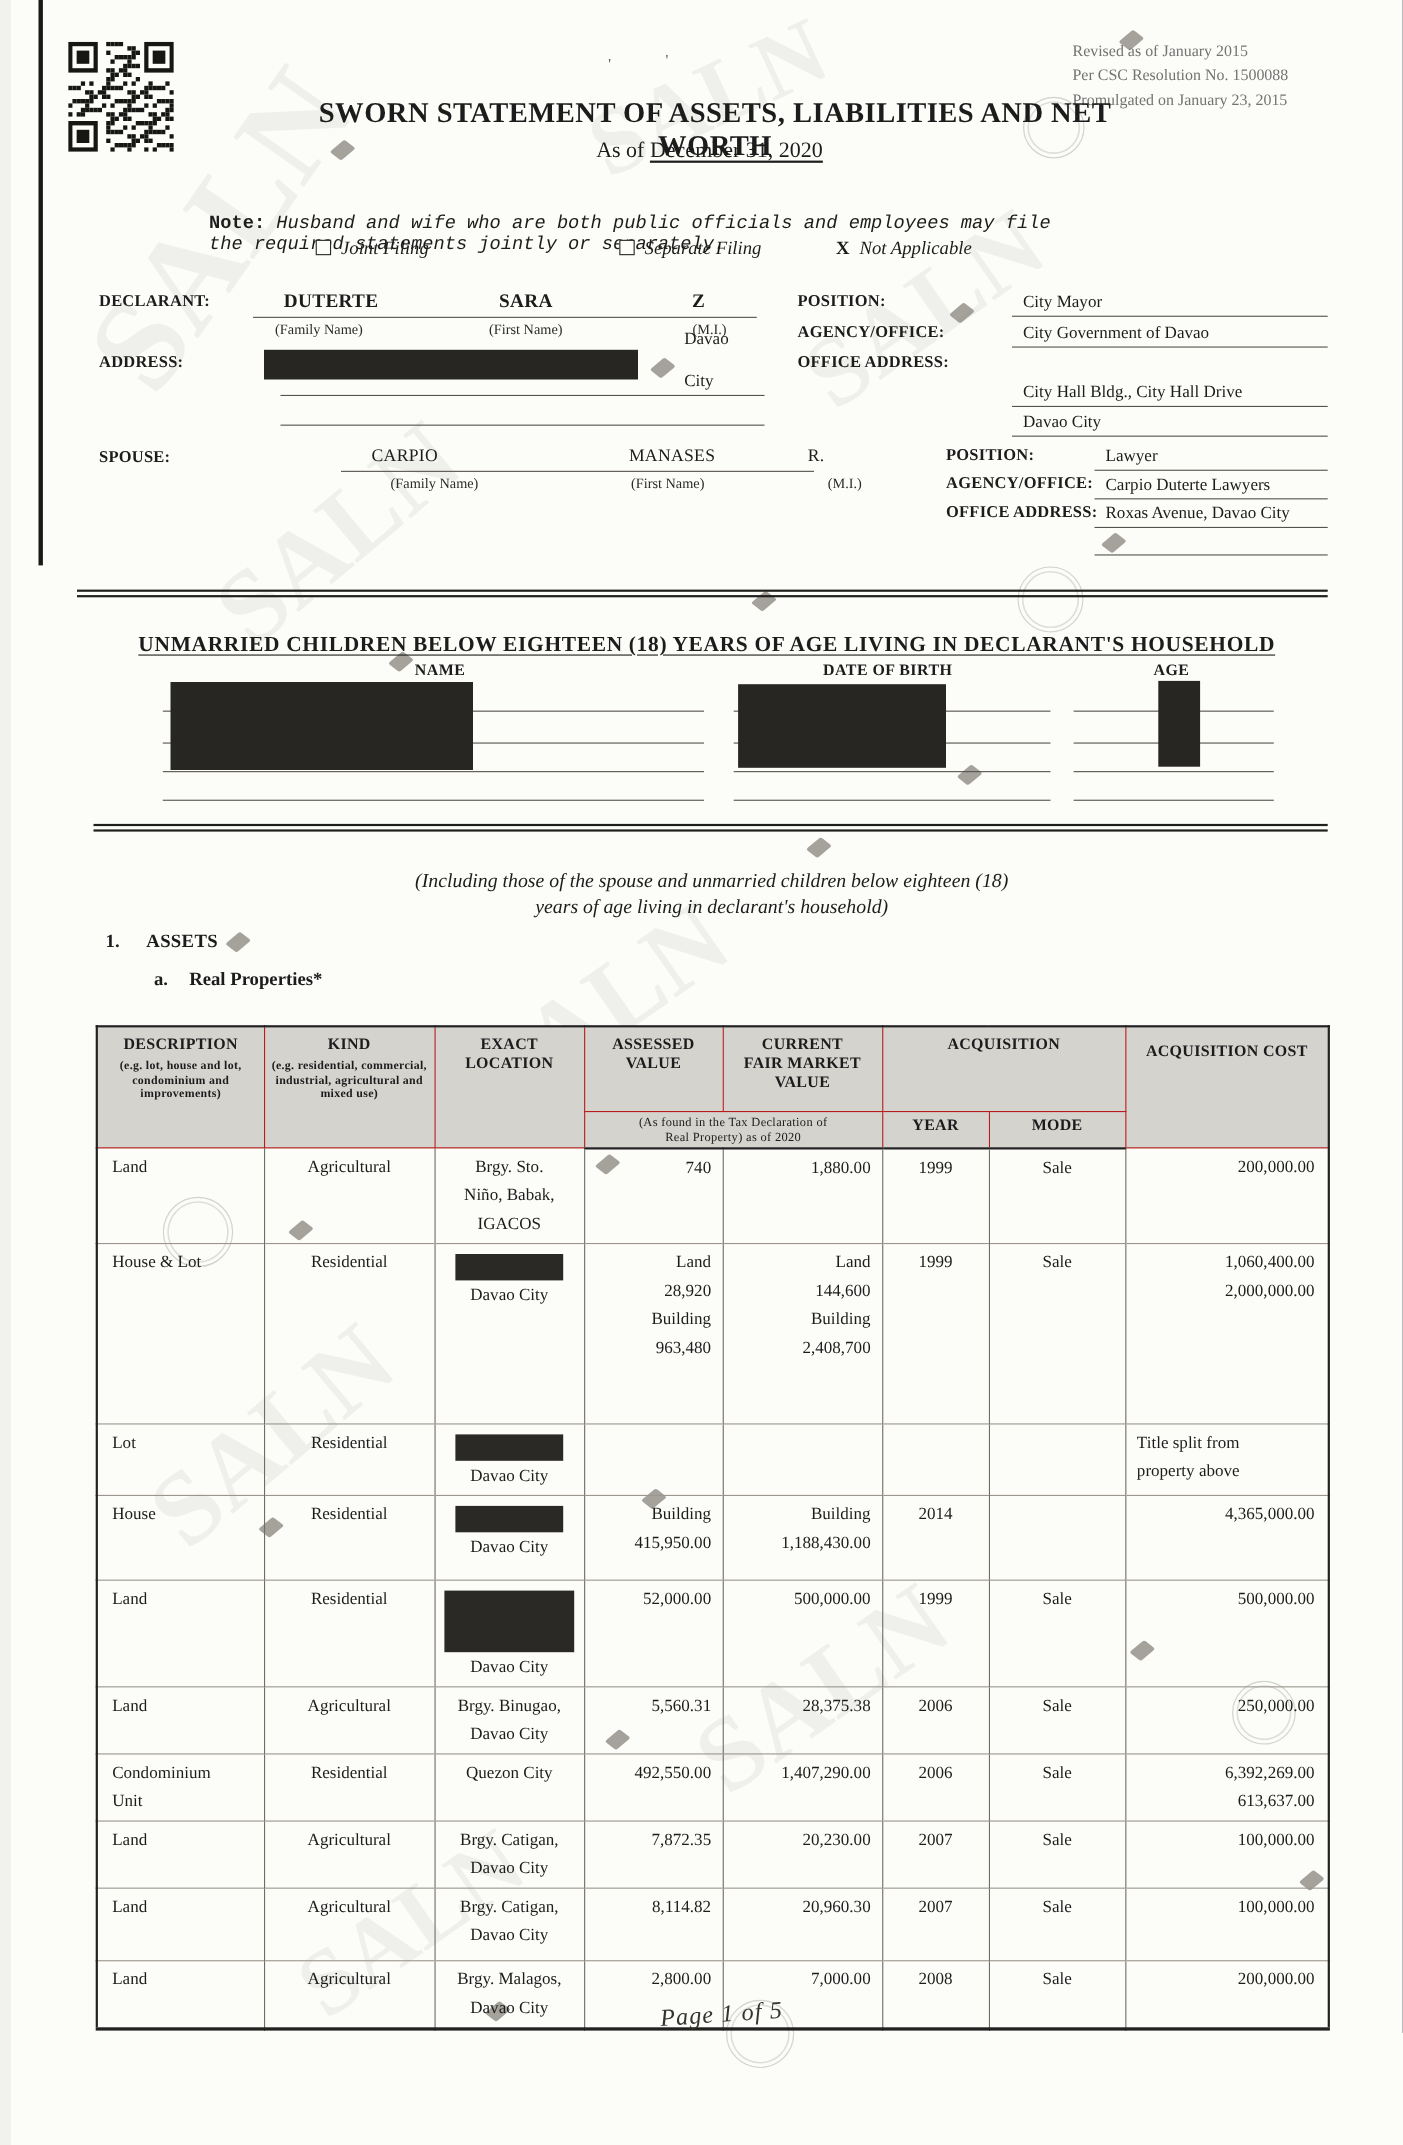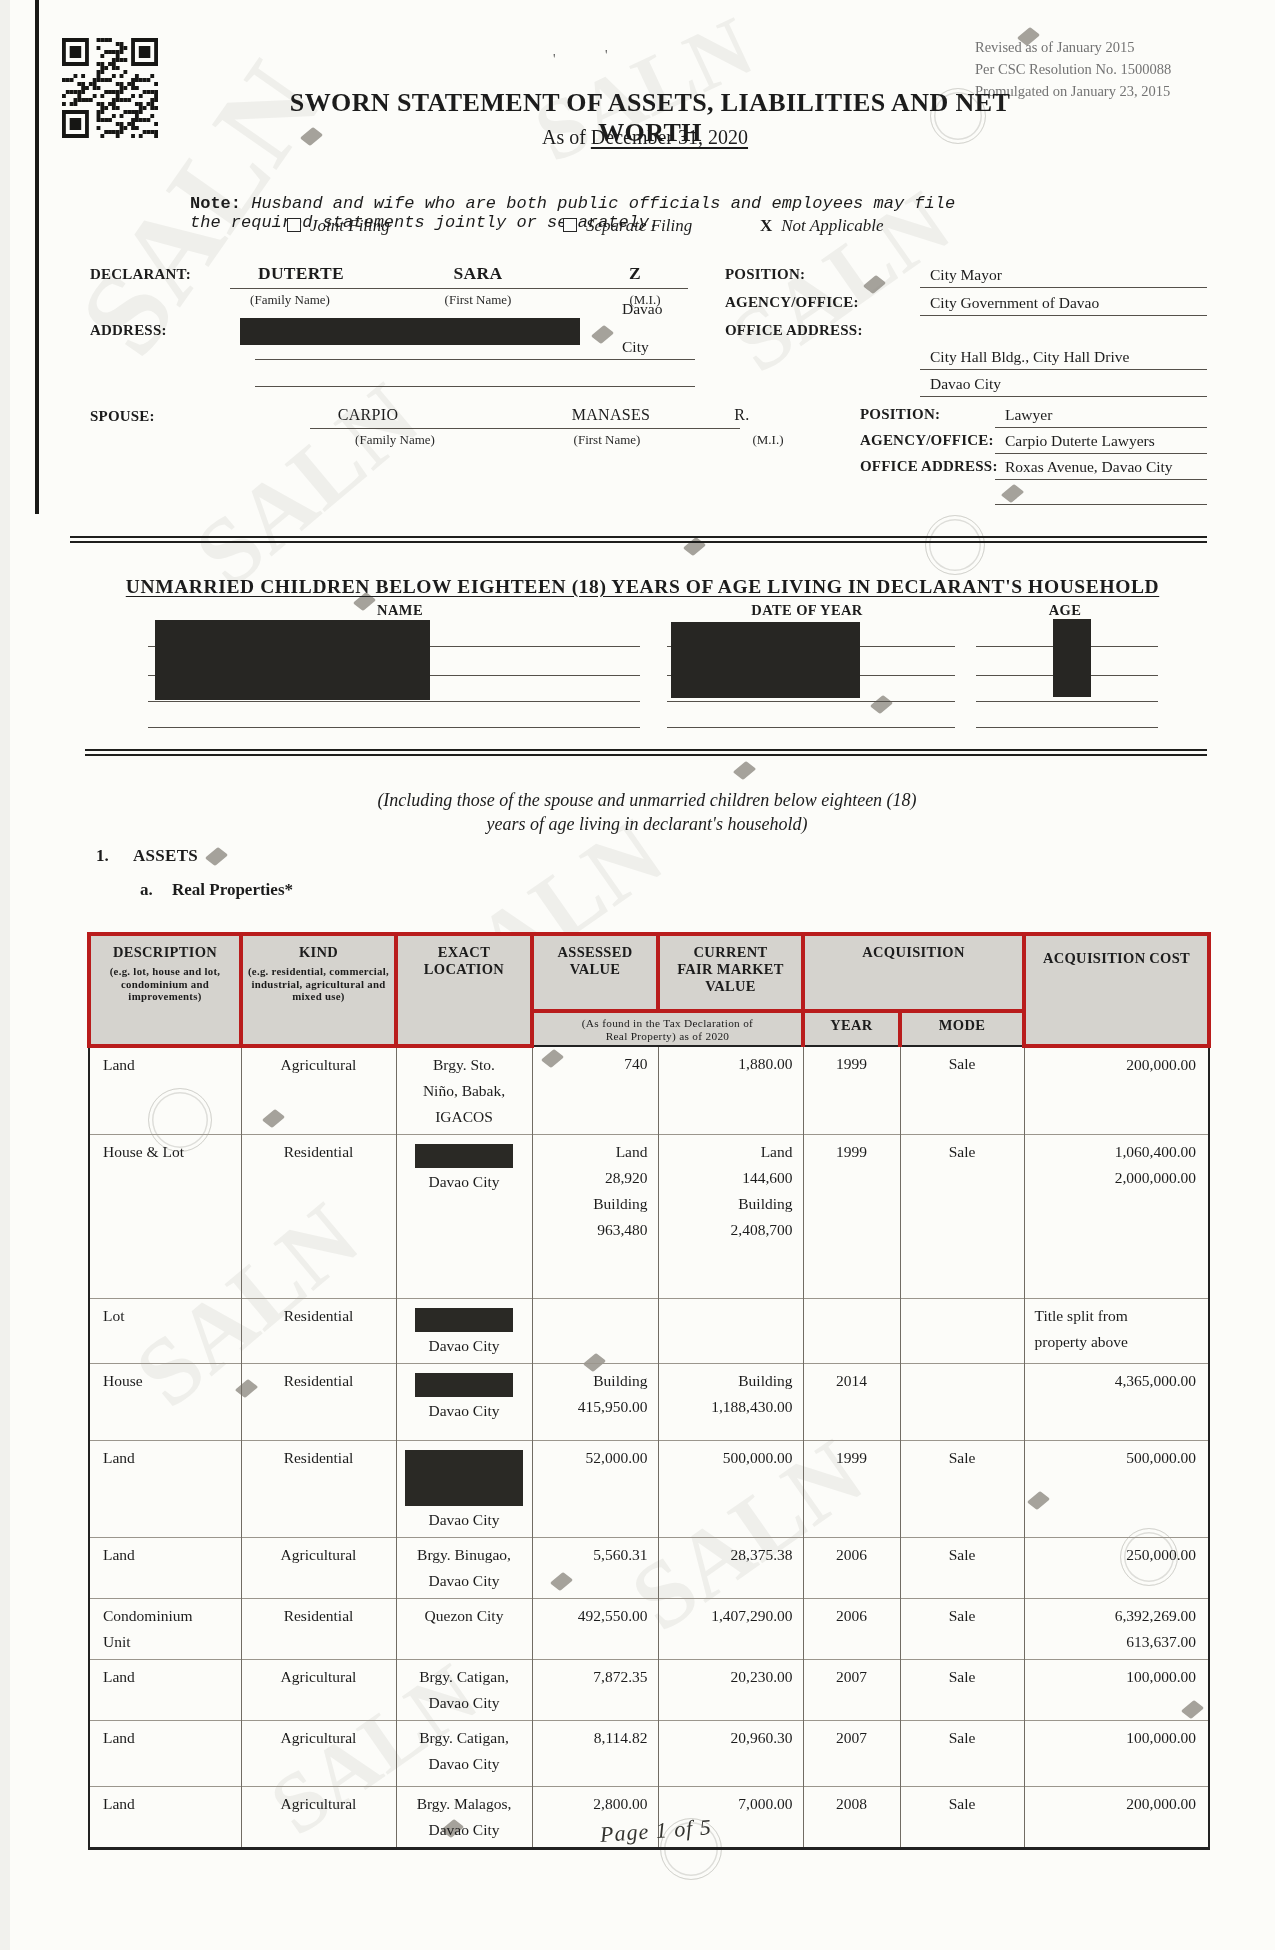--- a/index.html
+++ b/index.html
@@ -39,21 +39,21 @@
   .chtitle{position:absolute;left:120px;top:576px;width:1045px;text-align:center;
            font-weight:bold;font-size:19.5px;letter-spacing:.6px;text-decoration:underline;text-underline-offset:3px;}
   .chlab{font-weight:bold;font-size:14.5px;letter-spacing:.4px;}
 
   .asheading{position:absolute;left:87px;top:762px;width:1120px;text-align:center;
              font-weight:bold;font-size:19px;text-decoration:underline;text-underline-offset:3px;}
   .assub{position:absolute;left:87px;width:1120px;text-align:center;font-style:italic;font-size:18px;}
 
   table.props{position:absolute;left:87px;top:932px;width:1120px;border-collapse:collapse;
               table-layout:fixed;border:2px solid #222;}
-  table.props thead th{background:#d5d3ce;border:4px solid #b91c1c;vertical-align:top;
+  table.props thead th{background:#d5d3ce;border:1px solid #b91c1c;vertical-align:top;
               font-size:14.5px;line-height:17px;padding:8px 4px 2px 4px;letter-spacing:.3px;}
   table.props thead tr.sub th{border-bottom:2.5px solid #222;padding-top:4px;}
   th .hnote{font-size:10.8px;line-height:12.5px;font-weight:bold;margin-top:4px;}
   th .taxnote{font-size:11.3px;line-height:13px;font-weight:normal;}
   table.props tbody td{border-left:1px solid #716c64;border-right:1px solid #716c64;
               border-top:1px solid #9b968d;vertical-align:top;font-size:15.5px;
               line-height:26px;padding:4px 8px;}
   table.props{border-bottom:3px solid #222;}
   .c-desc{text-align:left;padding-left:13px !important;}
   .c-kind,.c-loc,.c-year,.c-mode{text-align:center;}
@@ -360,21 +360,21 @@
   <div class="uline" style="left:995px;top:453px;width:212px;"></div>
   <div class="abs lbl" style="left:860px;top:458px;">OFFICE ADDRESS:</div>
   <div class="abs val" style="left:1005px;top:458px;white-space:nowrap;">Roxas Avenue, Davao City</div>
   <div class="uline" style="left:995px;top:479px;width:212px;"></div>
   <div class="uline" style="left:995px;top:504px;width:212px;"></div>
 
   <div class="dblrule" style="left:70px;top:536px;width:1137px;"></div>
 
   <div class="chtitle">UNMARRIED CHILDREN BELOW EIGHTEEN (18) YEARS OF AGE LIVING IN DECLARANT'S HOUSEHOLD</div>
   <div class="abs ctr chlab" style="left:400px;top:602px;">NAME</div>
-  <div class="abs ctr chlab" style="left:807px;top:602px;">DATE OF YEAR</div>
+  <div class="abs ctr chlab" style="left:807px;top:602px;">DATE OF BIRTH</div>
   <div class="abs ctr chlab" style="left:1065px;top:602px;">AGE</div>
 
   <div class="uline" style="left:148px;top:646px;width:492px;"></div>
   <div class="uline" style="left:667px;top:646px;width:288px;"></div>
   <div class="uline" style="left:976px;top:646px;width:182px;"></div>
   <div class="uline" style="left:148px;top:675px;width:492px;"></div>
   <div class="uline" style="left:667px;top:675px;width:288px;"></div>
   <div class="uline" style="left:976px;top:675px;width:182px;"></div>
   <div class="uline" style="left:148px;top:701px;width:492px;"></div>
   <div class="uline" style="left:667px;top:701px;width:288px;"></div>

